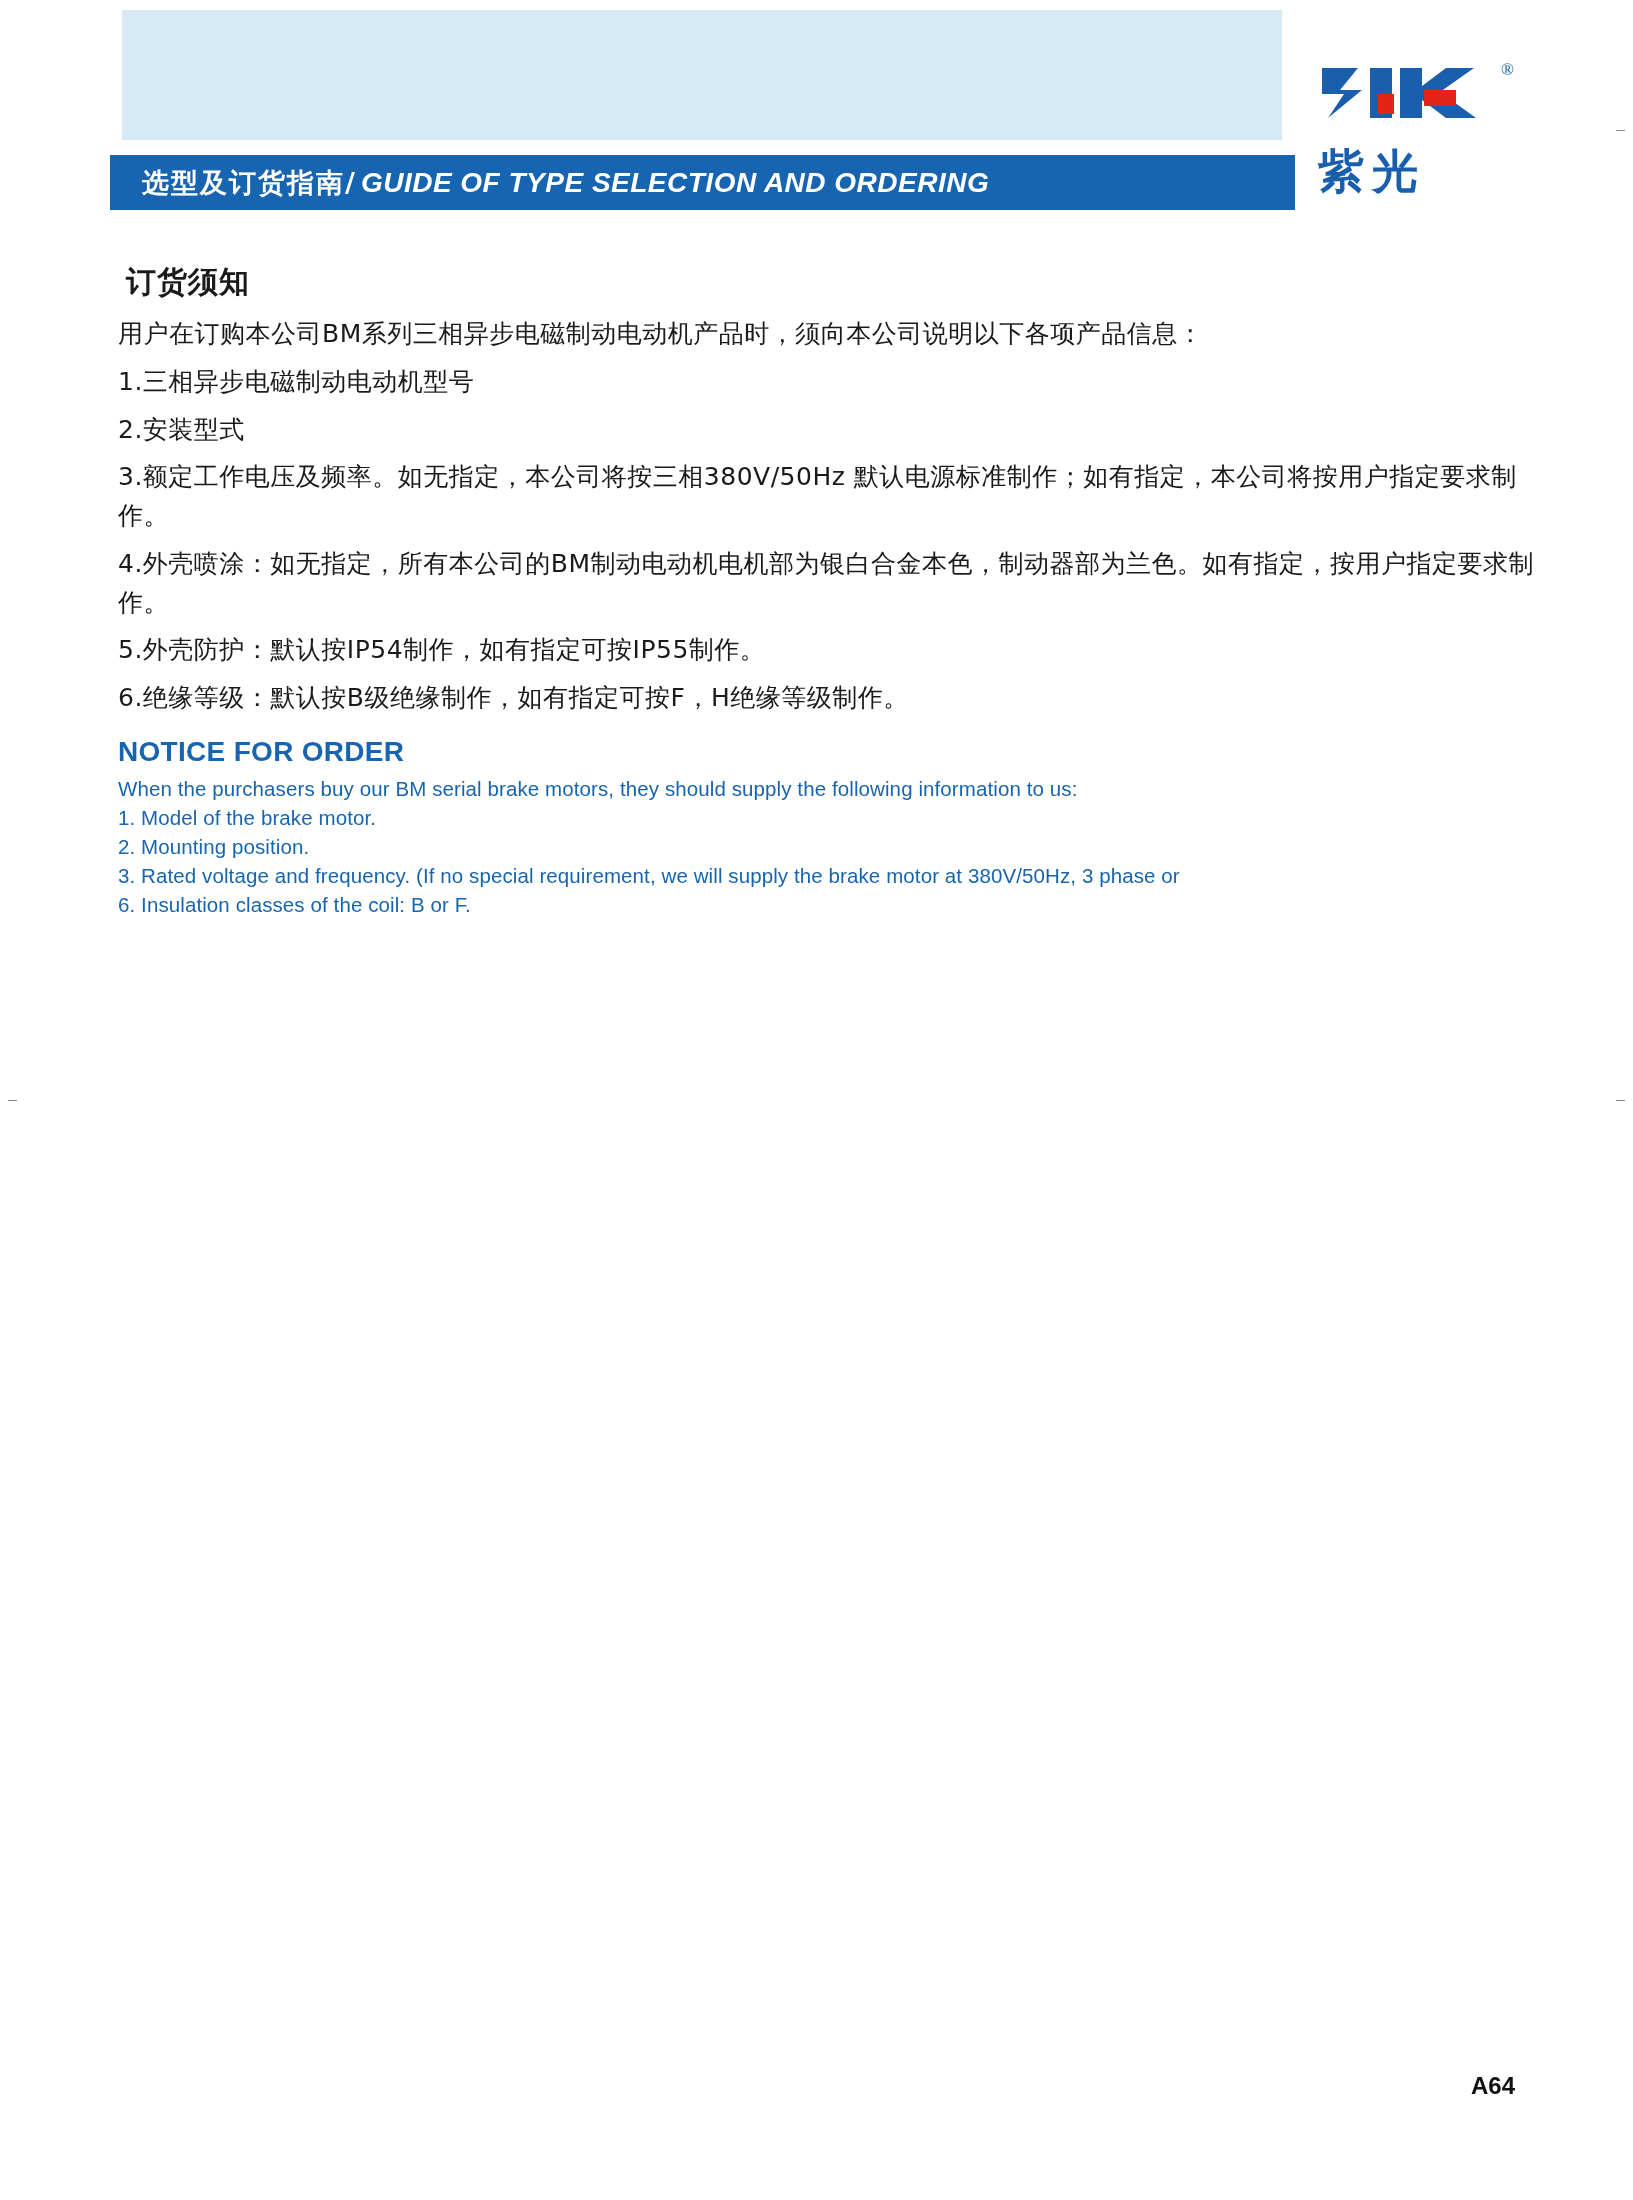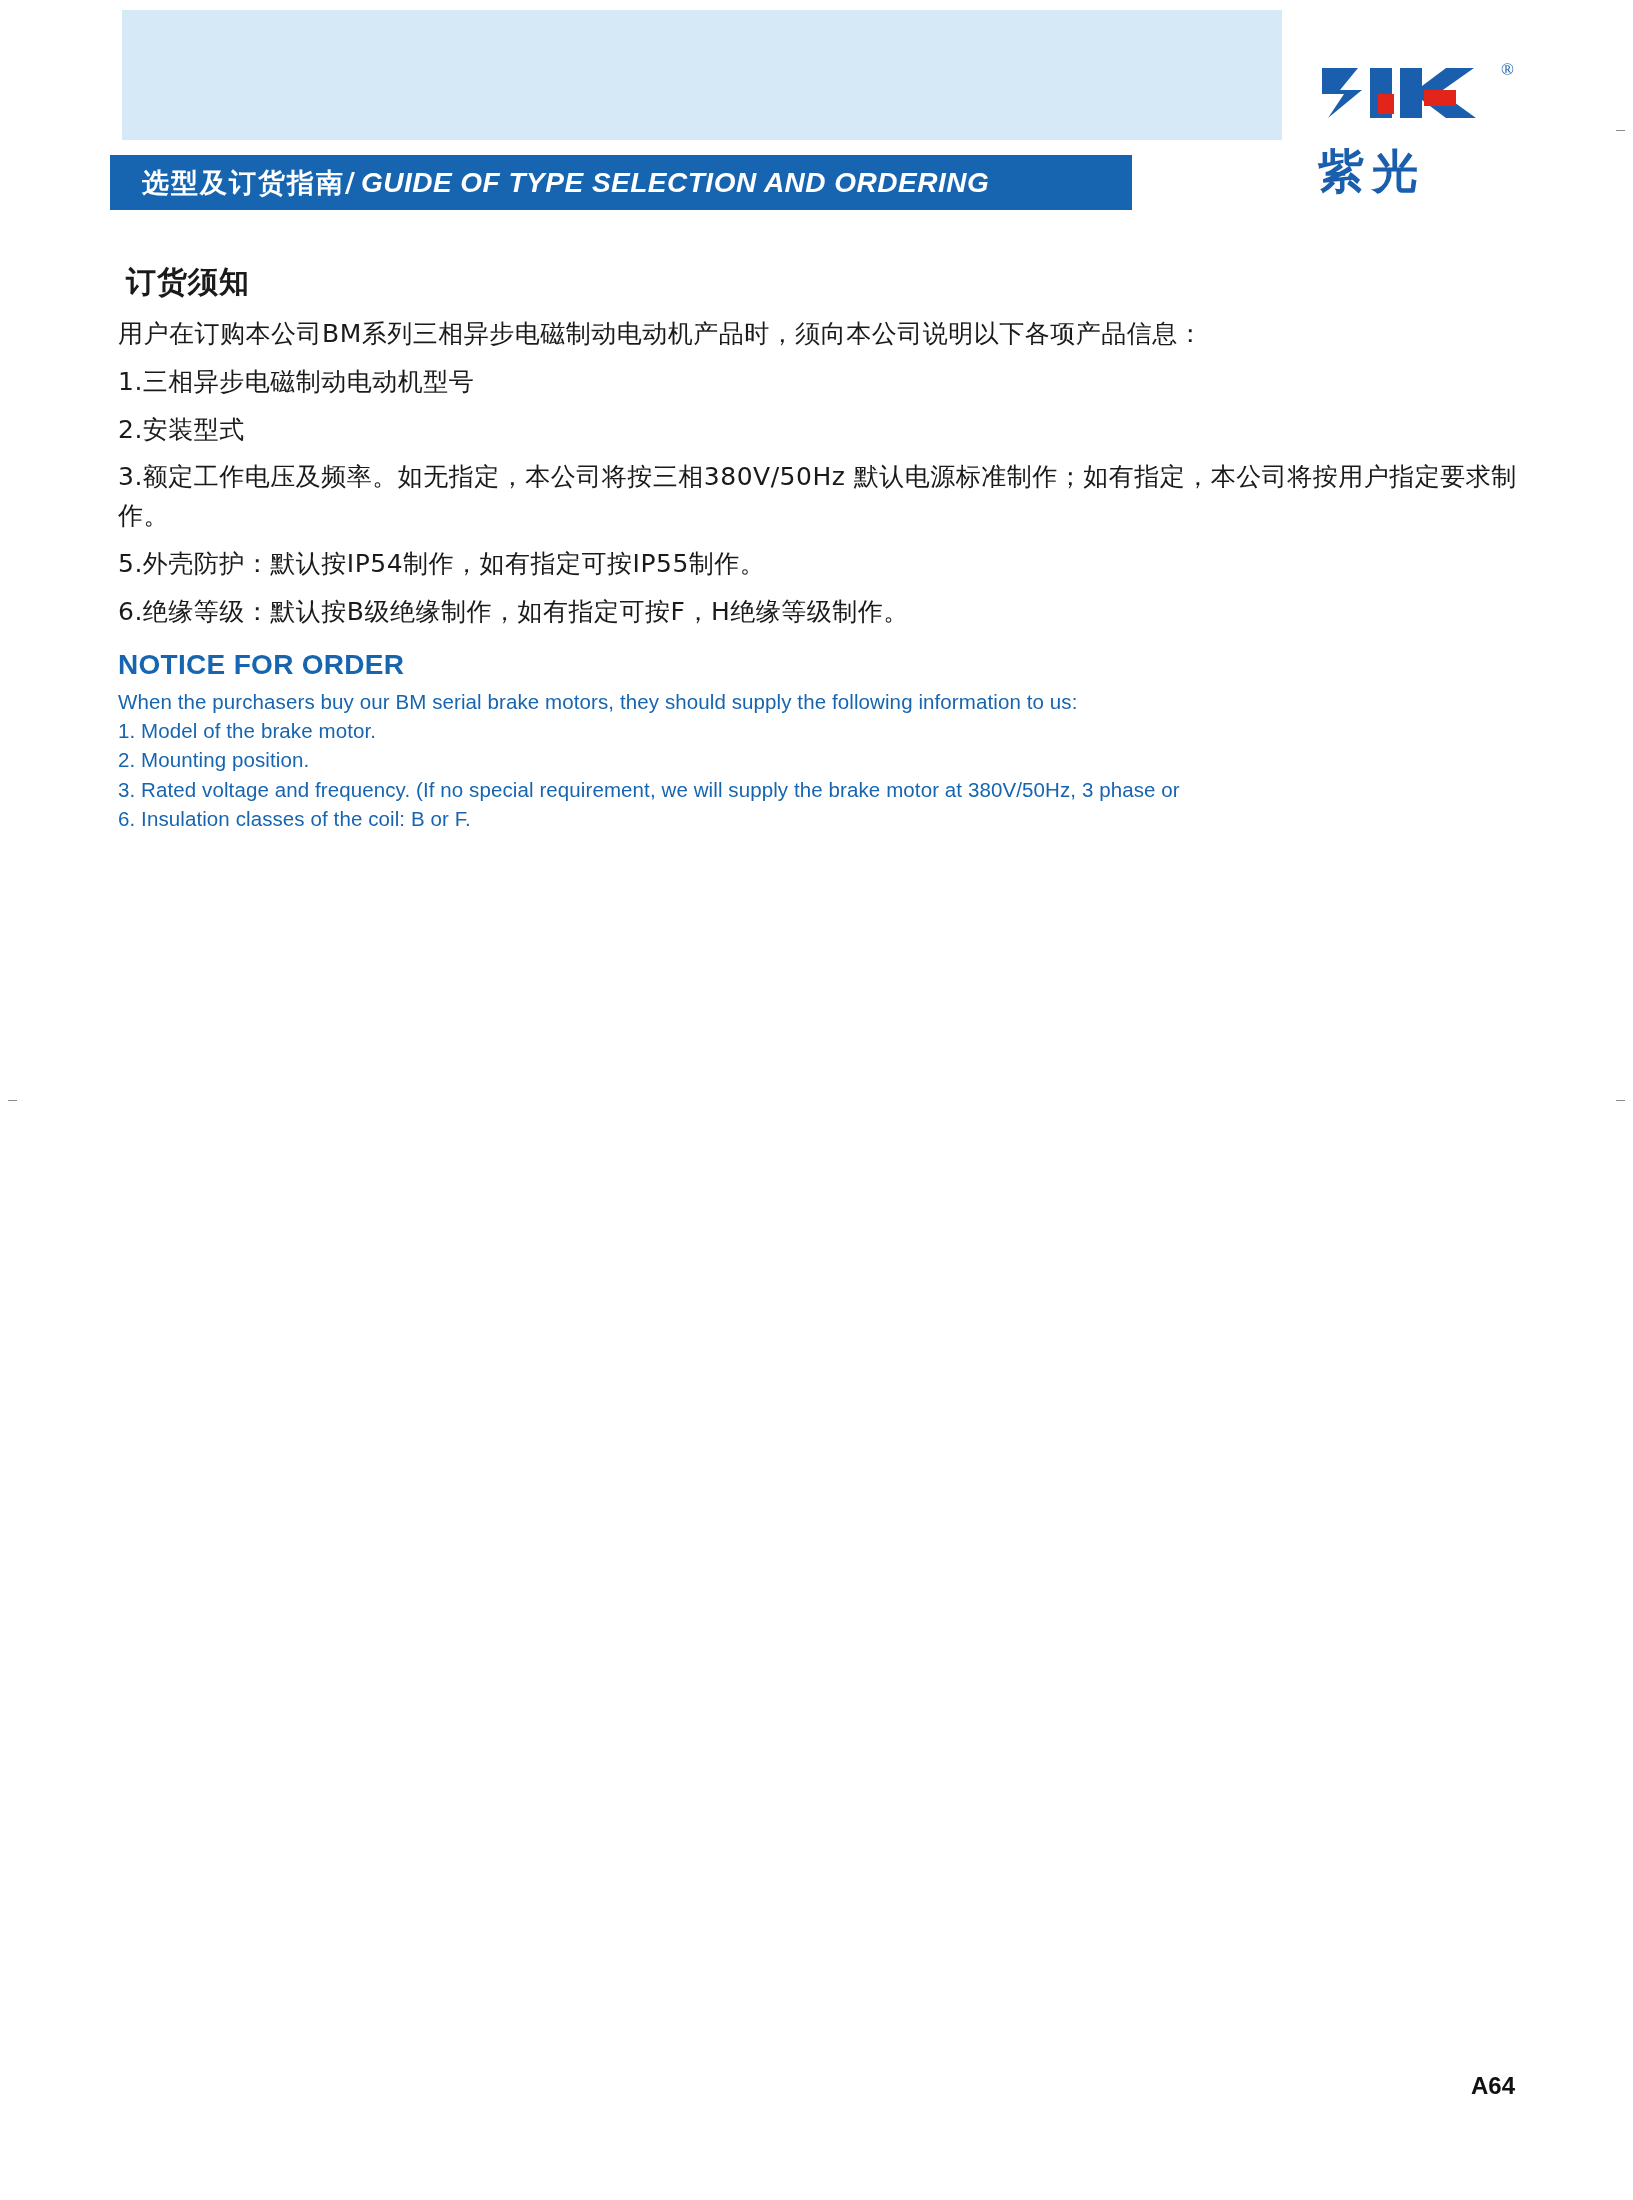--- a/index.html
+++ b/index.html
@@ -21,21 +21,21 @@
     left: 122px;
     top: 10px;
     width: 1160px;
     height: 130px;
     background: #d6e9f7;
   }
   .header-bar {
     position: absolute;
     left: 110px;
     top: 155px;
-    width: 1022px;
+    width: 1185px;
     height: 55px;
     background: #1765b0;
     display: flex;
     align-items: center;
   }
   .header-bar .cn {
     color: #ffffff;
     font-size: 27px;
     font-weight: bold;
     letter-spacing: 2px;
@@ -169,20 +169,21 @@
 </div>
 
 <div class="content">
 
   <h1 class="cn-title">订货须知</h1>
 
   <p class="cn-para">用户在订购本公司BM系列三相异步电磁制动电动机产品时，须向本公司说明以下各项产品信息：</p>
   <p class="cn-para">1.三相异步电磁制动电动机型号</p>
   <p class="cn-para">2.安装型式</p>
   <p class="cn-para">3.额定工作电压及频率。如无指定，本公司将按三相380V/50Hz 默认电源标准制作；如有指定，本公司将按用户指定要求制作。</p>
+  <p class="cn-para">4.外壳喷涂：如无指定，所有本公司的BM制动电动机电机部为银白合金本色，制动器部为兰色。如有指定，按用户指定要求制作。</p>
   <p class="cn-para">5.外壳防护：默认按IP54制作，如有指定可按IP55制作。</p>
   <p class="cn-para">6.绝缘等级：默认按B级绝缘制作，如有指定可按F，H绝缘等级制作。</p>
 
   <h2 class="en-title">NOTICE FOR ORDER</h2>
   <p class="en-line">When the purchasers buy our BM serial brake motors, they should supply the following information to us:</p>
   <p class="en-line">1. Model of the brake motor.</p>
   <p class="en-line">2. Mounting position.</p>
   <p class="en-line">3. Rated  voltage and frequency. (If no special requirement, we will supply the brake motor at 380V/50Hz, 3 phase or</p>
   <p class="en-line">6. Insulation classes of the coil: B or F.</p>
 </div>

